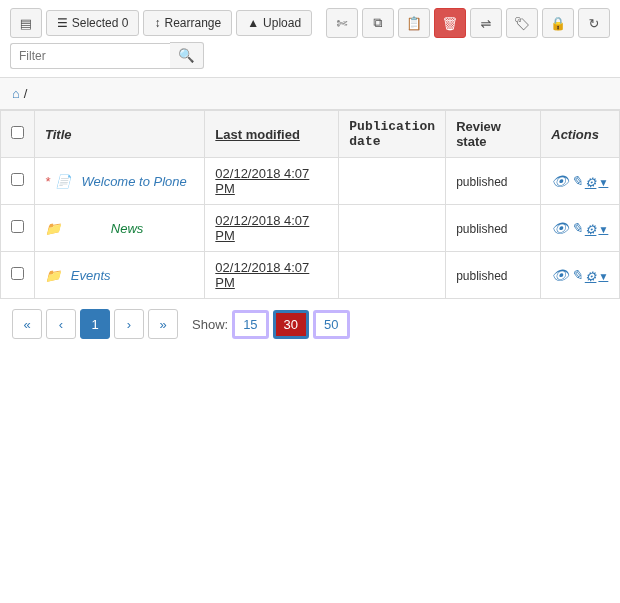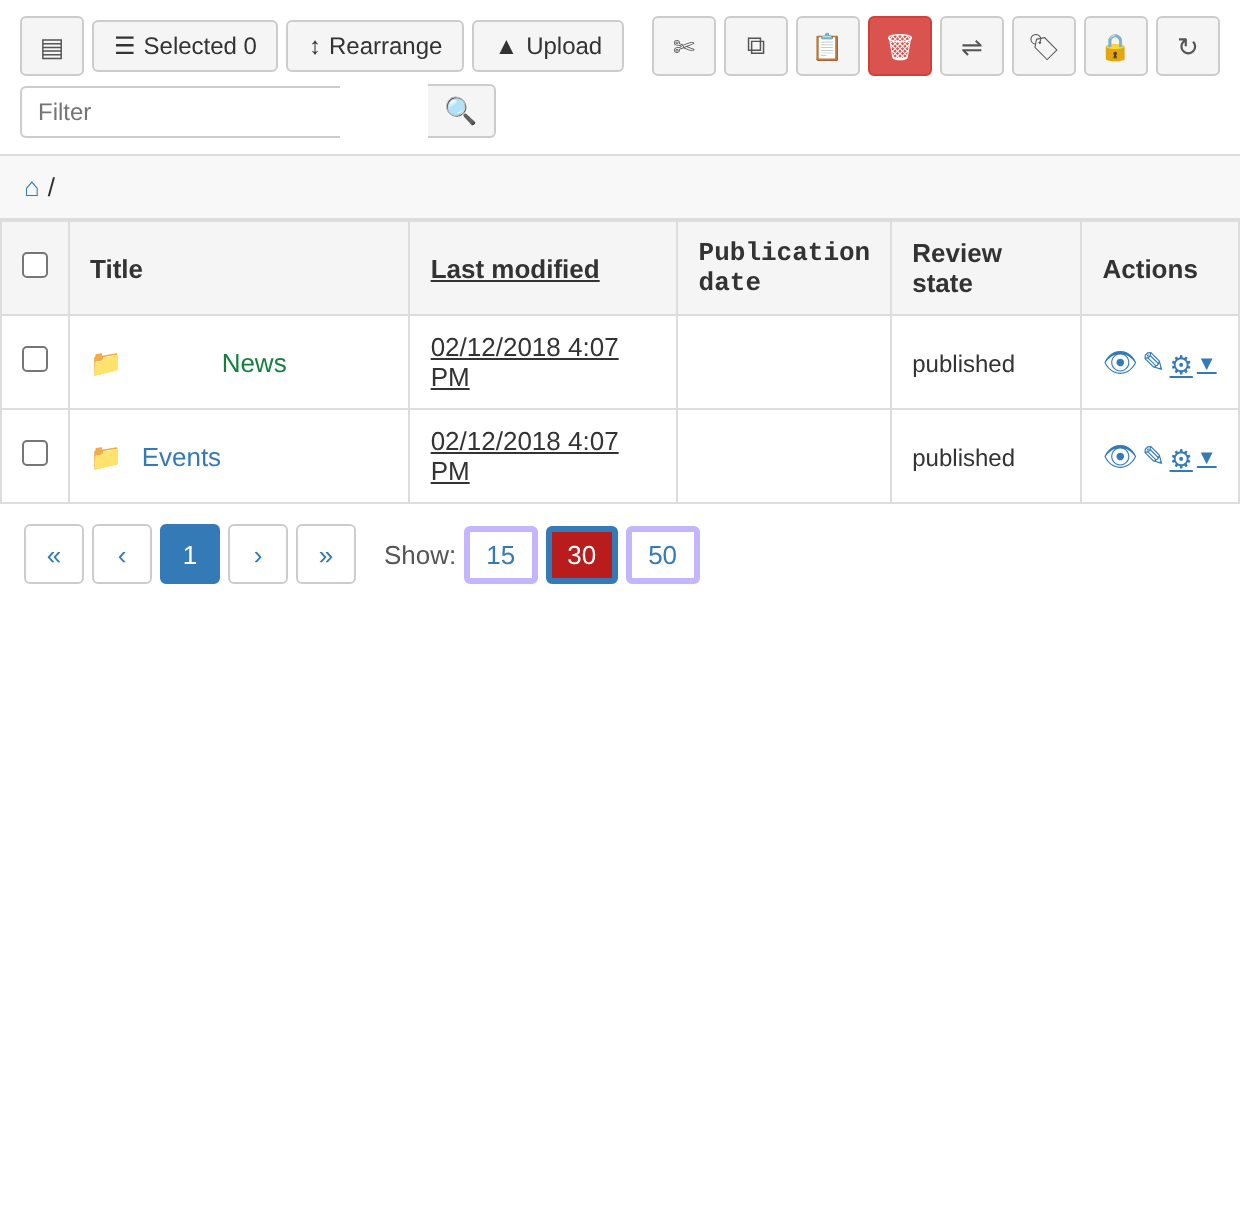--- a/index.html
+++ b/index.html
@@ -33,21 +33,21 @@
       background: #f5f5f5;
       cursor: pointer;
       color: #555;
       font-size: 13px;
     }
     .toolbar-icon-btn.danger { background: #d9534f; border-color: #d43f3a; color: #fff; }
 
     .toolbar-spacer { flex: 1; }
 
     .filter-group {
-      display: flex; align-items: center; gap: 44px;
+      display: flex; align-items: center;
     }
     .filter-input {
       padding: 5px 8px;
       border: 1px solid #ccc;
       border-right: none;
       border-radius: 3px 0 0 3px;
       font-size: 12px;
       width: 160px;
     }
     .filter-search-btn {
@@ -85,25 +85,25 @@
       font-weight: bold;
       color: #333;
     }
     table td {
       border: 1px solid #ddd;
       padding: 8px 10px;
       vertical-align: middle;
     }
 
     .col-check { width: 30px; text-align: center; }
-    .col-title { width: 180px; }
+    .col-title { width: 180px; font-style: italic; }
     .col-modified { width: 140px; text-decoration: underline; }
     .col-pubdate { width: 100px; font-family: Liberation Mono, monospace; }
     .col-review { width: 98px; }
-    .col-actions { width: 80px; }
+    .col-actions { width: 80px; font-style: italic; }
 
     .item-icon { color: #337ab7; margin-right: 6px; }
     .item-star { color: #d9534f; margin-right: 2px; }
 
     .review-badge {
       color: #333;
       font-size: 12px;
     }
 
     
@@ -216,20 +216,37 @@
           <input type="checkbox" style="">
         </th>
         <th class="col-title">Title</th>
         <th class="col-modified">Last modified</th>
         <th class="col-pubdate">Publication date</th>
         <th class="col-review">Review state</th>
         <th class="col-actions">Actions</th>
       </tr>
     </thead>
     <tbody id="table-body">
+    <tr>
+          <td class="col-check"><input type="checkbox" style=""></td>
+          <td class="col-title"><span class="item-star">* </span><span class="item-icon">📄 </span><a href="#" style="color: rgb(51, 122, 183); text-decoration: none;">Welcome to Plone</a></td>
+          <td class="col-modified">02/12/2018 4:07 PM</td>
+          <td class="col-pubdate"></td>
+          <td class="col-review"><span class="review-badge">published</span></td>
+          <td class="col-actions">
+            <div class="action-btns">
+              <a href="#" class="action-link" title="View">👁</a>
+              <a href="#" class="action-link" title="Edit">✎</a>
+              <div class="action-cog-group">
+                <a href="#" class="action-cog" title="More actions">⚙</a>
+                <a href="#" class="action-cog" style="font-size: 10px;">▼</a>
+              </div>
+            </div>
+          </td>
+        </tr>
         <tr>
           <td class="col-check"><input type="checkbox" style=""></td>
           <td class="col-title"><span class="item-icon">📁 </span><a href="#" style="color: #15803d; text-decoration: none; padding-left: 40px;">News</a></td>
           <td class="col-modified">02/12/2018 4:07 PM</td>
           <td class="col-pubdate"></td>
           <td class="col-review"><span class="review-badge">published</span></td>
           <td class="col-actions">
             <div class="action-btns">
               <a href="#" class="action-link" title="View">👁</a>
               <a href="#" class="action-link" title="Edit">✎</a>

